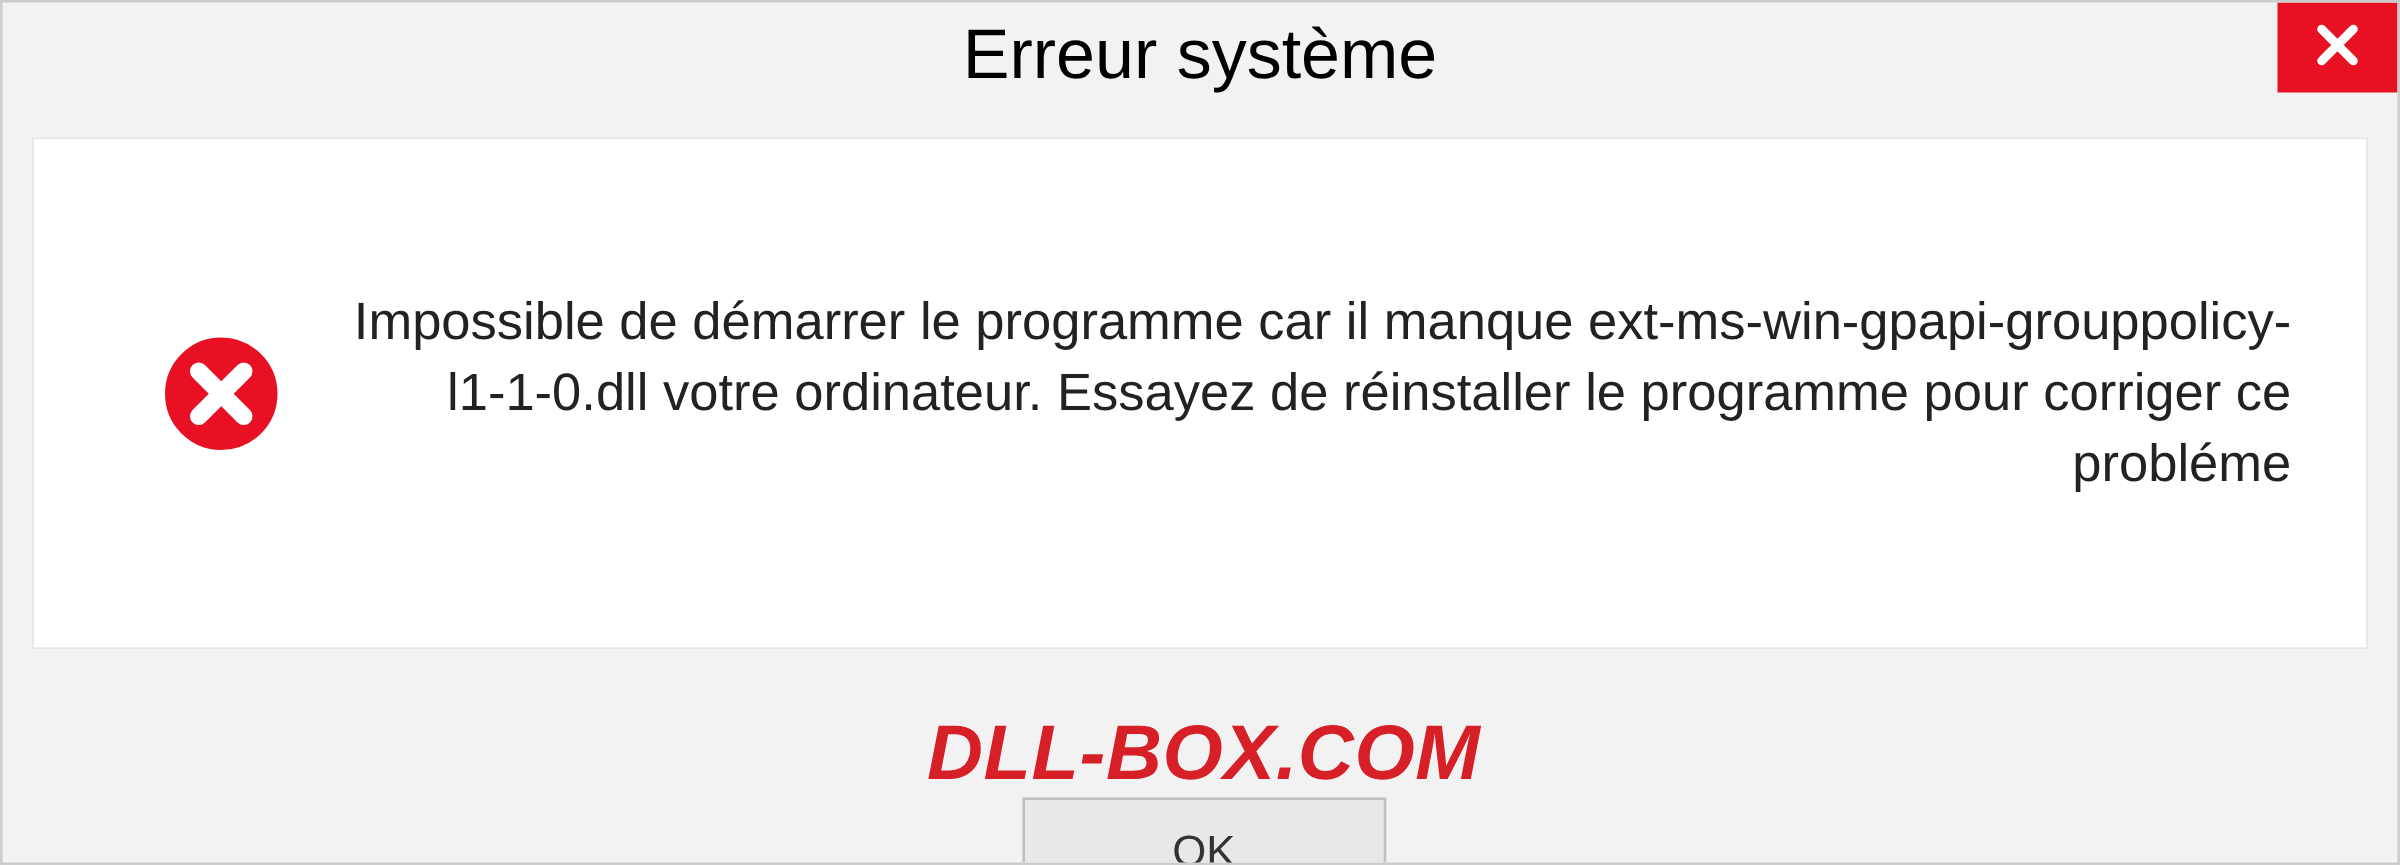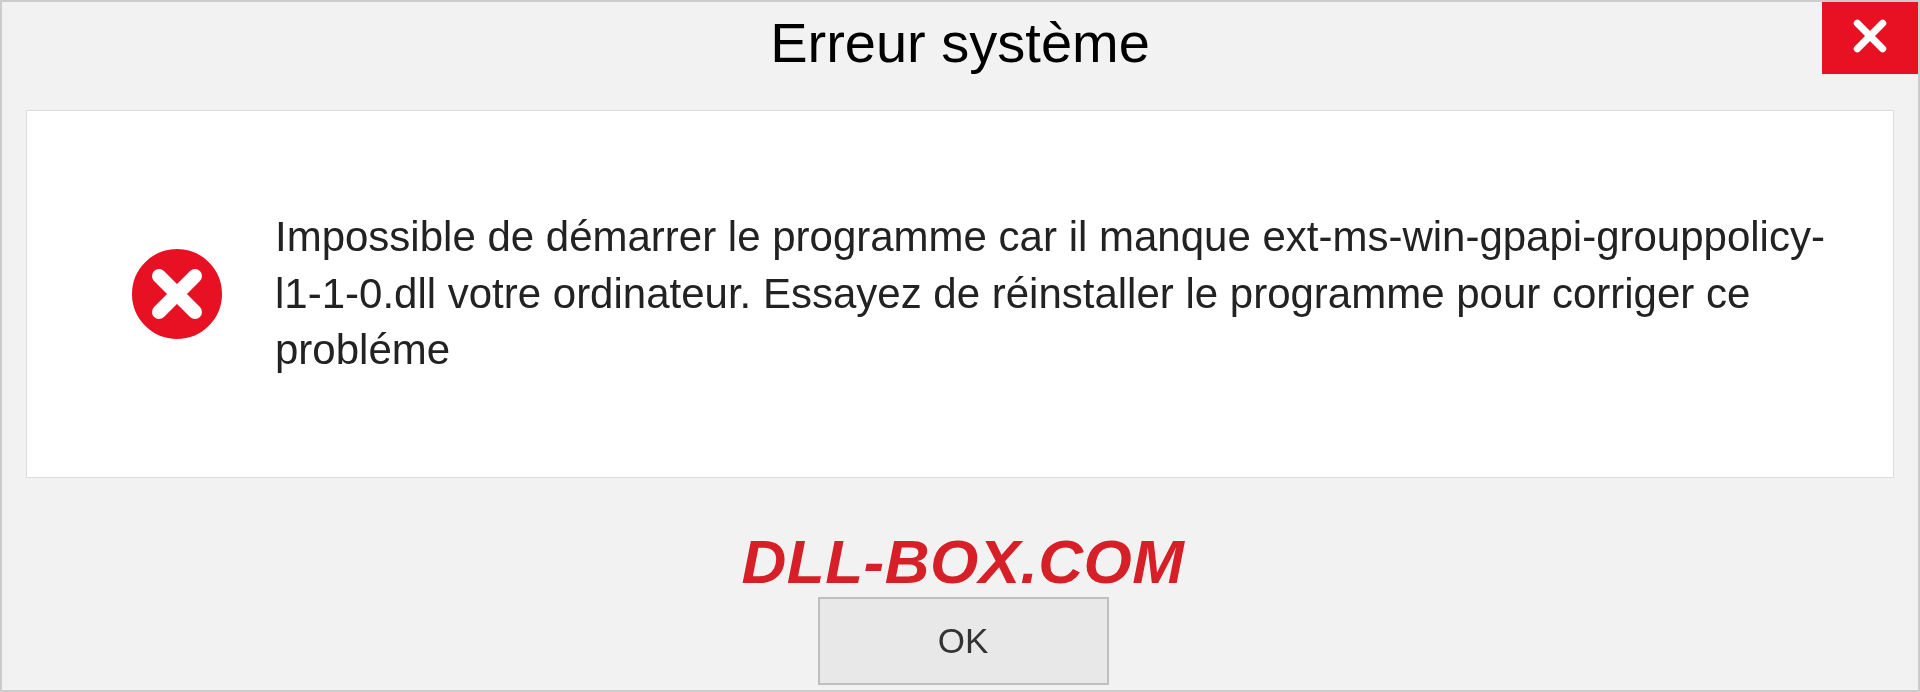--- a/index.html
+++ b/index.html
@@ -41,24 +41,25 @@
       cursor: pointer;
     }
     .close-btn svg {
       width: 38px;
       height: 38px;
     }
     .content-panel {
       margin: 18px 24px 0 24px;
       background: #fff;
       border: 1px solid #ddd;
-      height: 368px;
+      height: 409px;
       display: flex;
       align-items: center;
       padding: 0 60px 0 100px;
+      text-align: right;
     }
     .error-icon {
       flex-shrink: 0;
       width: 100px;
       height: 100px;
       margin-right: 48px;
     }
     .message {
       font-size: 42px;
       color: #222;

